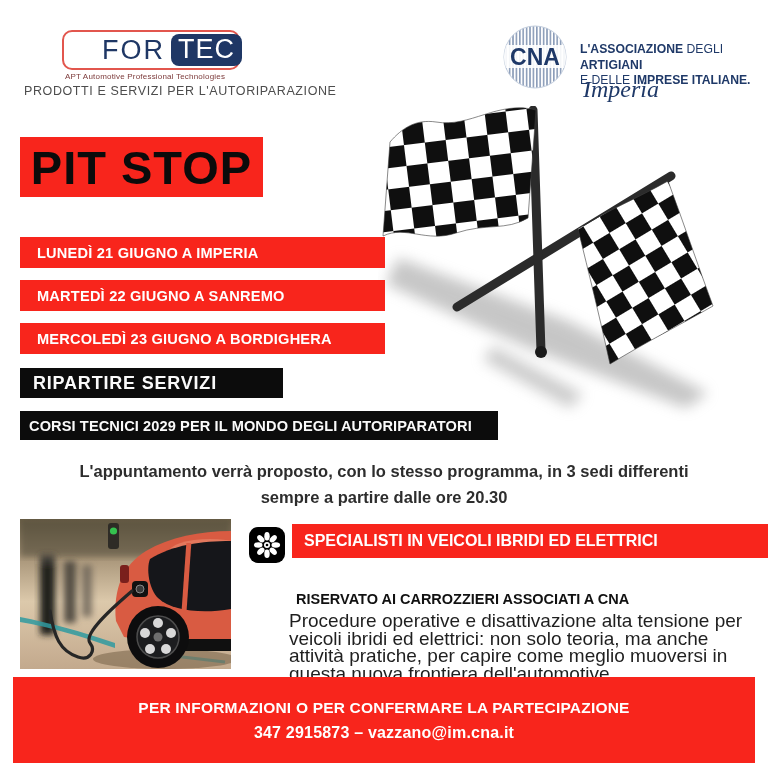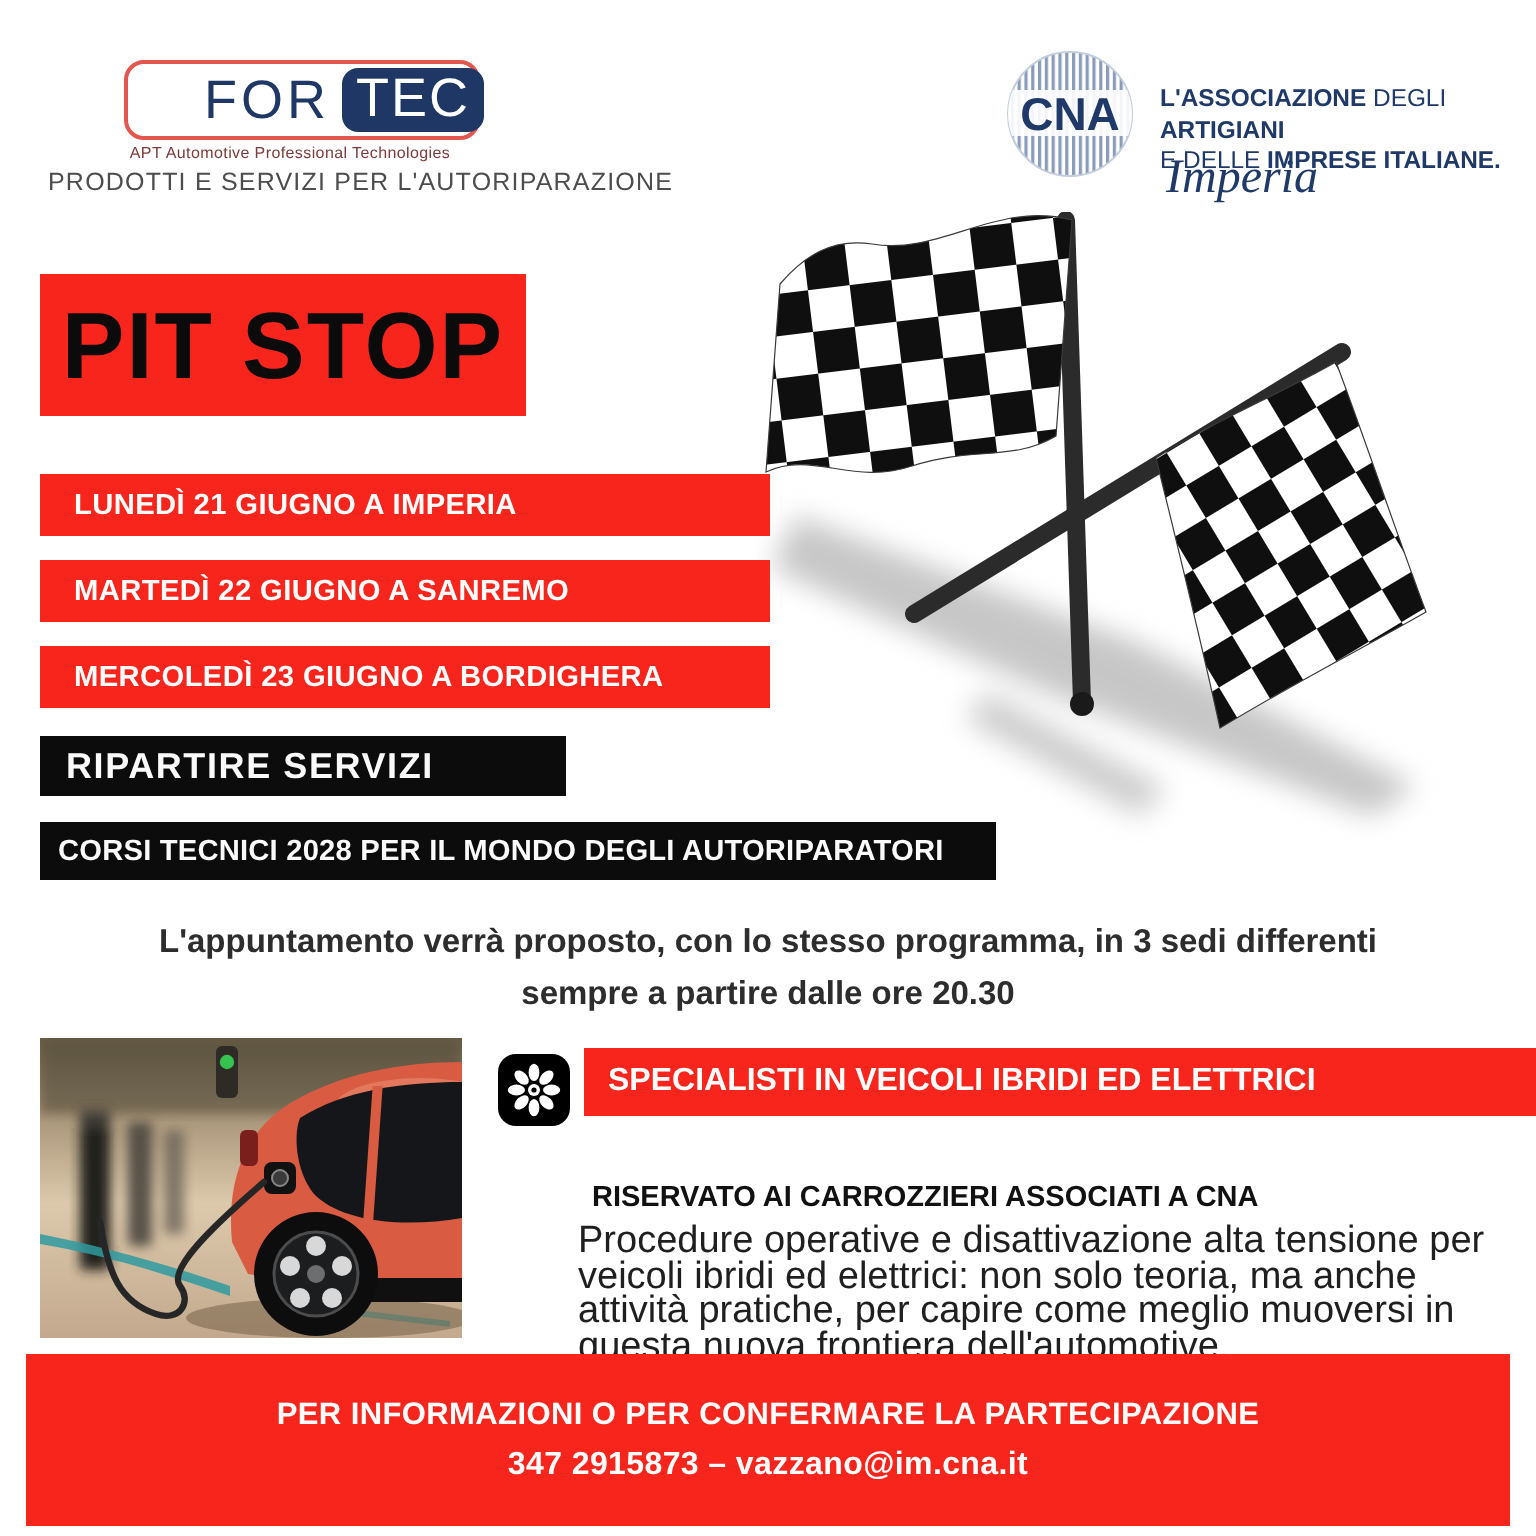--- a/index.html
+++ b/index.html
@@ -19,21 +19,21 @@
   .prodotti{left:24px;top:84px;font-size:12.5px;color:#4d4d4d;letter-spacing:.6px;}
 
   
   .cna-circle{left:502px;top:24px;}
   .cna-text{left:580px;top:42px;font-size:12.2px;line-height:15.5px;color:#1f3968;}
   .cna-text b{font-weight:700;}
   .imperia{left:583px;top:76px;font-family:"Liberation Serif", serif;font-style:italic;
     font-size:24px;color:#1f3968;}
 
   
-  .pitstop{left:20px;top:137px;width:243px;height:71px;background:#f8251c;
+  .pitstop{left:20px;top:137px;width:243px;height:60px;background:#f8251c;
     display:flex;align-items:center;justify-content:center;color:#0b0b0b;
     font-size:47px;font-weight:700;letter-spacing:1px;}
 
   .datebar{left:20px;width:365px;height:31px;background:#f8251c;color:#fff;
     font-weight:700;font-size:14.6px;display:flex;align-items:center;
     padding-left:17px;box-sizing:border-box;letter-spacing:.2px;white-space:nowrap;}
   .d1{top:237px;} .d2{top:280px;} .d3{top:323px;}
 
   .blackbar{background:#0c0c0c;color:#fafafa;font-weight:700;display:flex;
     align-items:center;box-sizing:border-box;white-space:nowrap;}
@@ -130,21 +130,21 @@
 
   <path d="M158,4 C120,-6 92,22 58,16 C38,13 24,22 12,36 L5,130 C28,119 48,137 78,127 C108,117 128,125 150,112 Z" fill="url(#chkL)" stroke="#3a3a3a" stroke-width="0.6"></path>
   <path d="M200,123 C230,104 260,92 290,75 C305,115 320,160 335,200 C300,220 270,235 232,258 C222,212 211,168 200,123 Z" fill="url(#chkR)" stroke="#3a3a3a" stroke-width="0.6"></path>
 </svg>
 
 <div class="abs datebar d1">LUNEDÌ 21 GIUGNO A IMPERIA</div>
 <div class="abs datebar d2">MARTEDÌ 22 GIUGNO A SANREMO</div>
 <div class="abs datebar d3">MERCOLEDÌ 23 GIUGNO A BORDIGHERA</div>
 
 <div class="abs blackbar ripartire">RIPARTIRE SERVIZI</div>
-<div class="abs blackbar corsi">CORSI TECNICI 2028 PER IL MONDO DEGLI AUTORIPARATORI</div>
+<div class="abs blackbar corsi">CORSI TECNICI 2029 PER IL MONDO DEGLI AUTORIPARATORI</div>
 
 <div class="abs intro">
   <div>L'appuntamento verrà proposto, con lo stesso programma, in 3 sedi differenti</div>
   <div>sempre a partire dalle ore 20.30</div>
 </div>
 
 <svg class="abs" style="left:20px;top:519px;" width="211" height="150" viewBox="0 0 211 150">
   <defs>
     <linearGradient id="bgGrad" x1="0" y1="0" x2="0" y2="1">
       <stop offset="0" stop-color="#6d6148"></stop>

